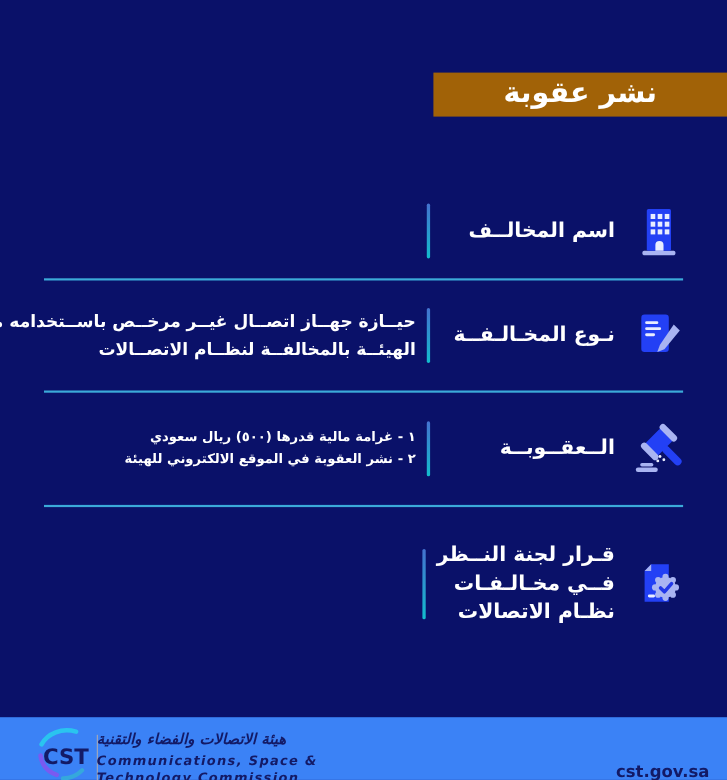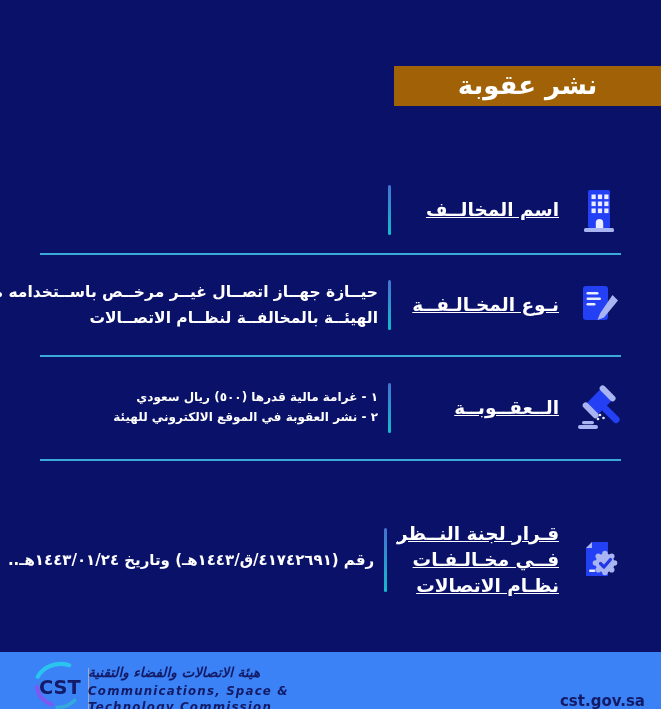--- a/index.html
+++ b/index.html
@@ -11,27 +11,27 @@
   .banner {
     position:absolute; top:66px; left:394px; width:267px; height:40px;
     background:#a16207; display:flex; align-items:center; justify-content:center;
   }
   .banner-title { color:#FFFFFF; font-size:26px; font-weight:bold; padding-bottom:3px; }
   
   .rows { position:absolute; top:167px; left:40px; width:581px; direction:rtl; }
   .row { display:flex; align-items:center; border-bottom:2px solid #3BAAD9; }
   .row4 { border-bottom:none; }
   .row1 { min-height:86px; } .row2 { min-height:100px; }
-  .row3 { min-height:102px; } .row4 { min-height:140px;margin-top:29px; }
+  .row3 { min-height:102px; } .row4 { min-height:140px; }
   .row-icon { flex:0 0 48px; width:48px; height:48px; margin-left:14px; }
   .row-label {
     flex:0 0 158px; color:#FFFFFF; font-weight:bold; font-size:18.5px;
     line-height:1.42; text-align:right; white-space:nowrap;
   }
-  .lbl-line { display:block;text-decoration:underline; }
+  .lbl-line { display:block; }
   .row-vline {
     flex:0 0 3px; height:50px; margin:0 10px; border-radius:2px;
     background:linear-gradient(180deg,#4472D0 0%, #12BDCD 100%);
   }
   .row4 .row-vline { height:64px; }
   .row-content { flex:1; color:#FFFFFF; font-weight:bold; text-align:right; }
   .content-line { white-space:nowrap; }
   .row1 .row-content { font-size:18px; }
   .row2 .row-content { font-size:15.5px; line-height:1.7; }
   .row3 .row-content { font-size:12px;   line-height:1.65; }
@@ -143,23 +143,20 @@
           <circle cx="32" cy="27" r="9.5" fill="#A9B4F2"></circle>
           <path d="M27.5 27.5 L31 31 L37.5 23.5" fill="none" stroke="#2238E8" stroke-width="3.2" stroke-linecap="round" stroke-linejoin="round"></path>
         </svg>
       </div>
       <div class="row-label">
         <span class="lbl-line">قـرار لجنة النــظر</span>
         <span class="lbl-line">فــي مخـالـفـات</span>
         <span class="lbl-line">نظـام الاتصالات</span>
       </div>
       <div class="row-vline"></div>
-      <div class="row-content">
-        <div class="content-line">رقم (٤١٧٤٢٦٩١/ق/١٤٤٣هـ) وتاريخ ١٤٤٣/٠١/٢٤هـ..</div>
-      </div>
     </div>
 
   </div>
 
   <div class="footer">
     <div class="footer-logo">
       <svg width="54" height="48" viewBox="0 0 58 52">
         <path d="M6 17 C 12 6, 26 0.5, 40 4.5" fill="none" stroke="#2AC4EF" stroke-width="4.5" stroke-linecap="round"></path>
         <path d="M5 28 C 6 37, 12 44, 21 47" fill="none" stroke="#7A5AF0" stroke-width="4.5" stroke-linecap="round"></path>
         <path d="M27 50.5 C 34 50.5, 41 47.5, 46 42.5" fill="none" stroke="#35A8DC" stroke-width="4" stroke-linecap="round"></path>

